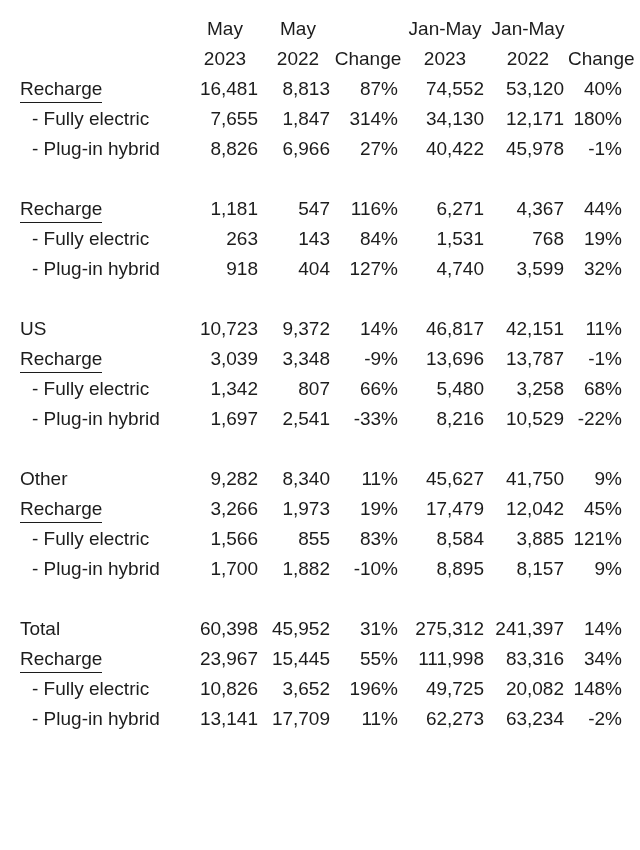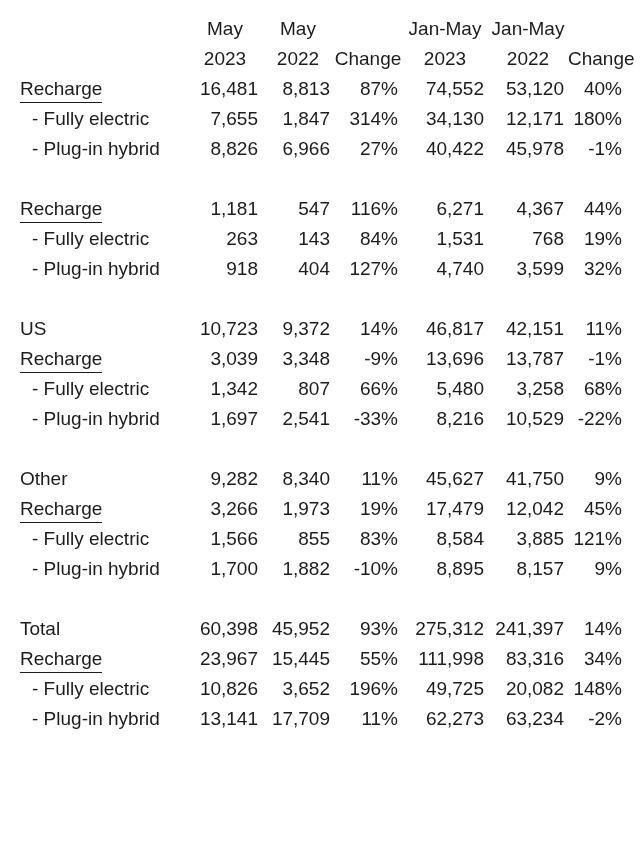--- a/index.html
+++ b/index.html
@@ -258,21 +258,21 @@
           <td class="num">8,157</td>
           <td class="num last">9%</td>
         </tr>
         <tr class="spacer">
           <td colspan="7">&nbsp;</td>
         </tr>
         <tr class="lvl-region">
           <td class="lbl"><span class="inner">Total</span></td>
           <td class="num">60,398</td>
           <td class="num">45,952</td>
-          <td class="num">93%</td>
+          <td class="num">31%</td>
           <td class="num">275,312</td>
           <td class="num">241,397</td>
           <td class="num last">14%</td>
         </tr>
         <tr class="lvl-recharge">
           <td class="lbl"><span class="inner">Recharge</span></td>
           <td class="num">23,967</td>
           <td class="num">15,445</td>
           <td class="num">55%</td>
           <td class="num">111,998</td>

